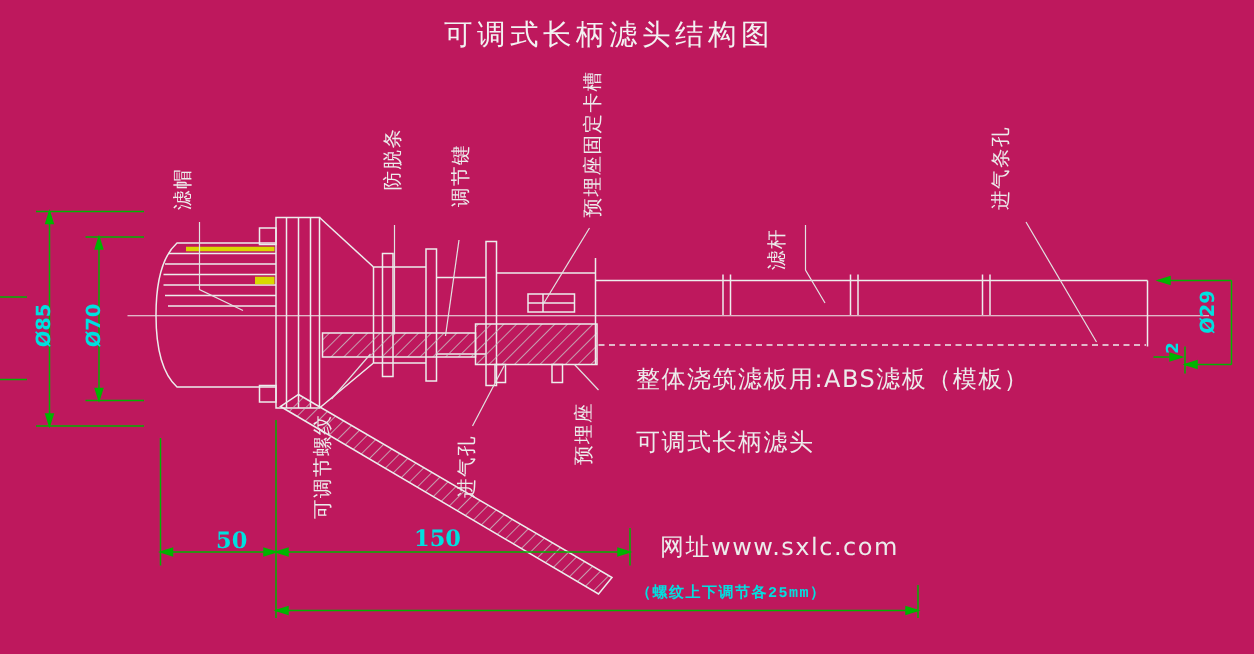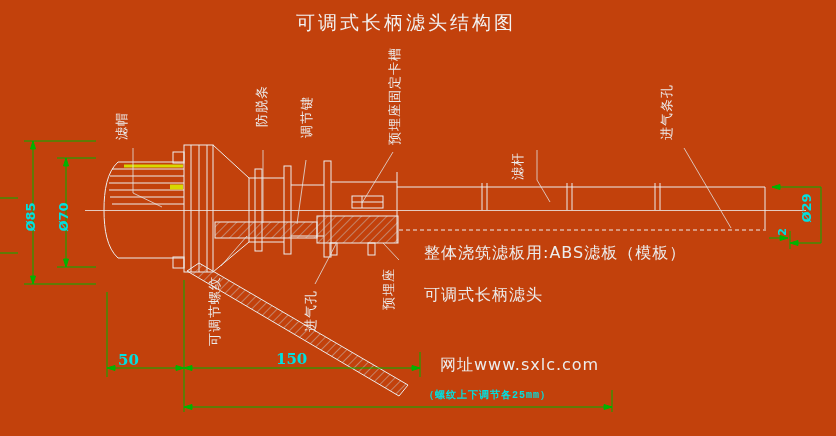--- a/index.html
+++ b/index.html
@@ -1,17 +1,17 @@
 <!DOCTYPE html>
 <html><head>
 <meta charset="utf-8">
 <style>
   html,body{margin:0;padding:0;background:#000;}
   #stage{
-    position:relative;width:836px;height:436px;background:#c2410c;overflow:hidden;
+    position:relative;width:836px;height:436px;background:#be185d;overflow:hidden;
     font-family:"DejaVu Sans",sans-serif;
   }
   .lbl{position:absolute;color:#ececec;white-space:nowrap;}
   .rot{transform:translate(-50%,-50%) rotate(-90deg);transform-origin:center center;}
   .part{font-size:13px;letter-spacing:1px;}
   .cyan{color:#00e0e0;font-weight:bold;}
   .dim-rot{font-size:13px;}
   .dim-h{font-size:15px;font-family:"DejaVu Serif",serif;}
   .title{font-size:19px;letter-spacing:3px;color:#f2f2f2;}
   .note{font-size:16px;color:#ececec;letter-spacing:1px;}
@@ -155,21 +155,21 @@
   <div class="lbl rot part" style="left:667px;top:112px;">进气条孔</div>
   <div class="lbl rot part" style="left:215px;top:311px;">可调节螺纹</div>
   <div class="lbl rot part" style="left:311px;top:311px;">进气孔</div>
   <div class="lbl rot part" style="left:389px;top:289px;">预埋座</div>
 
   <div class="lbl rot cyan dim-rot" style="left:30px;top:217px;">Ø85</div>
   <div class="lbl rot cyan dim-rot" style="left:63px;top:217px;">Ø70</div>
   <div class="lbl rot cyan dim-rot" style="left:806px;top:208px;">Ø29</div>
   <div class="lbl rot cyan" style="left:782px;top:232px;font-size:11px;">2</div>
 
-  <div class="lbl cyan dim-h" style="left:118px;top:351px;">50</div>
+  <div class="lbl cyan dim-h" style="left:144px;top:351px;">50</div>
   <div class="lbl cyan dim-h" style="left:276px;top:350px;">150</div>
   <div class="lbl cyan tnote" style="left:424px;top:388px;">（螺纹上下调节各25mm）</div>
 
   <div class="lbl note" style="left:424px;top:285px;">可调式长柄滤头</div>
   <div class="lbl note" style="left:424px;top:243px;">整体浇筑滤板用:ABS滤板（模板）</div>
   <div class="lbl note" style="left:424px;top:355px;margin-left:16px;">网址www.sxlc.com</div>
 
 </div>
 
 </body></html>

